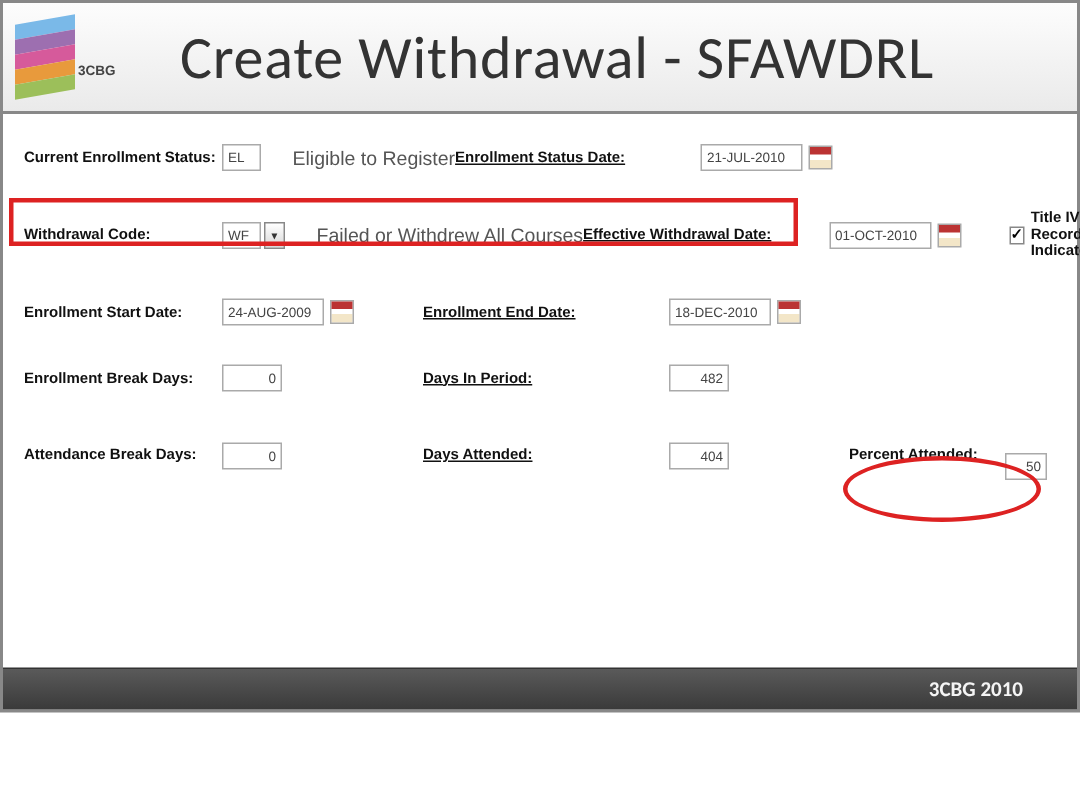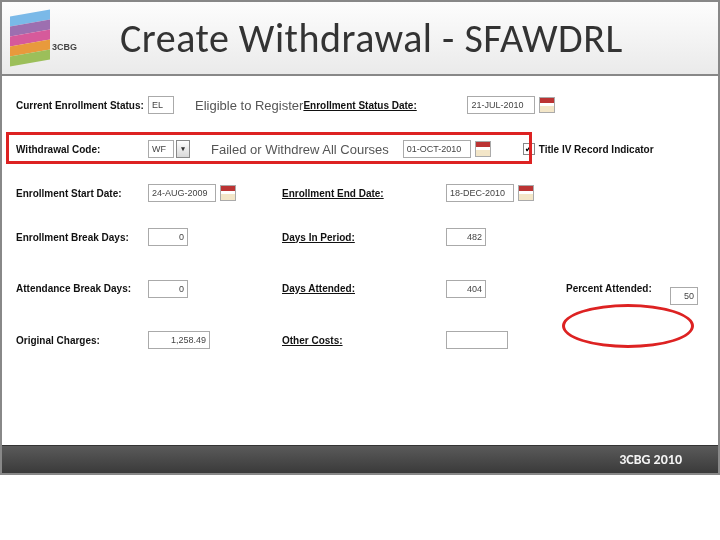--- a/index.html
+++ b/index.html
@@ -190,20 +190,21 @@
       </div>
     </div>
 
     <div class="row">
       <div class="cell-label">Withdrawal Code:</div>
       <div class="cell-value">
         <div class="txt txt-sm">WF</div>
         <div class="dropdown-btn">▾</div>
         <span class="desc">Failed or Withdrew All Courses</span>
       </div>
+      <div class="cell-label2">Effective Withdrawal Date:</div>
       <div class="cell-value2">
         <div class="txt txt-md">01-OCT-2010</div>
         <div class="cal-icon"></div>
       </div>
       <div class="cell-right">
         <span class="chk checked"></span>
         <span>Title IV Record Indicator</span>
       </div>
     </div>
 
@@ -241,31 +242,20 @@
       <div class="cell-label2">Days Attended:</div>
       <div class="cell-value2">
         <div class="txt txt-num">404</div>
       </div>
       <div class="cell-right">
         <span style="flex:0 0 100px;">Percent Attended:</span>
         <div class="txt" style="width:28px;justify-content:flex-end;margin-top:15px;">50</div>
       </div>
     </div>
 
-    <div class="row">
-      <div class="cell-label">Original Charges:</div>
-      <div class="cell-value">
-        <div class="txt txt-amt">1,258.49</div>
-      </div>
-      <div class="cell-label2">Other Costs:</div>
-      <div class="cell-value2">
-        <div class="txt txt-amt"></div>
-      </div>
-      <div class="cell-right"></div>
-    </div>
 
     <div class="highlight-red" style="left:4px; top:56px; width:526px; height:32px;"></div>
 
     <div class="circle-red" style="left:560px; top:228px; width:132px; height:44px;"></div>
 
   </div>
 
   <div class="footer">
     <span class="footer-text">3CBG 2010</span>
   </div>

